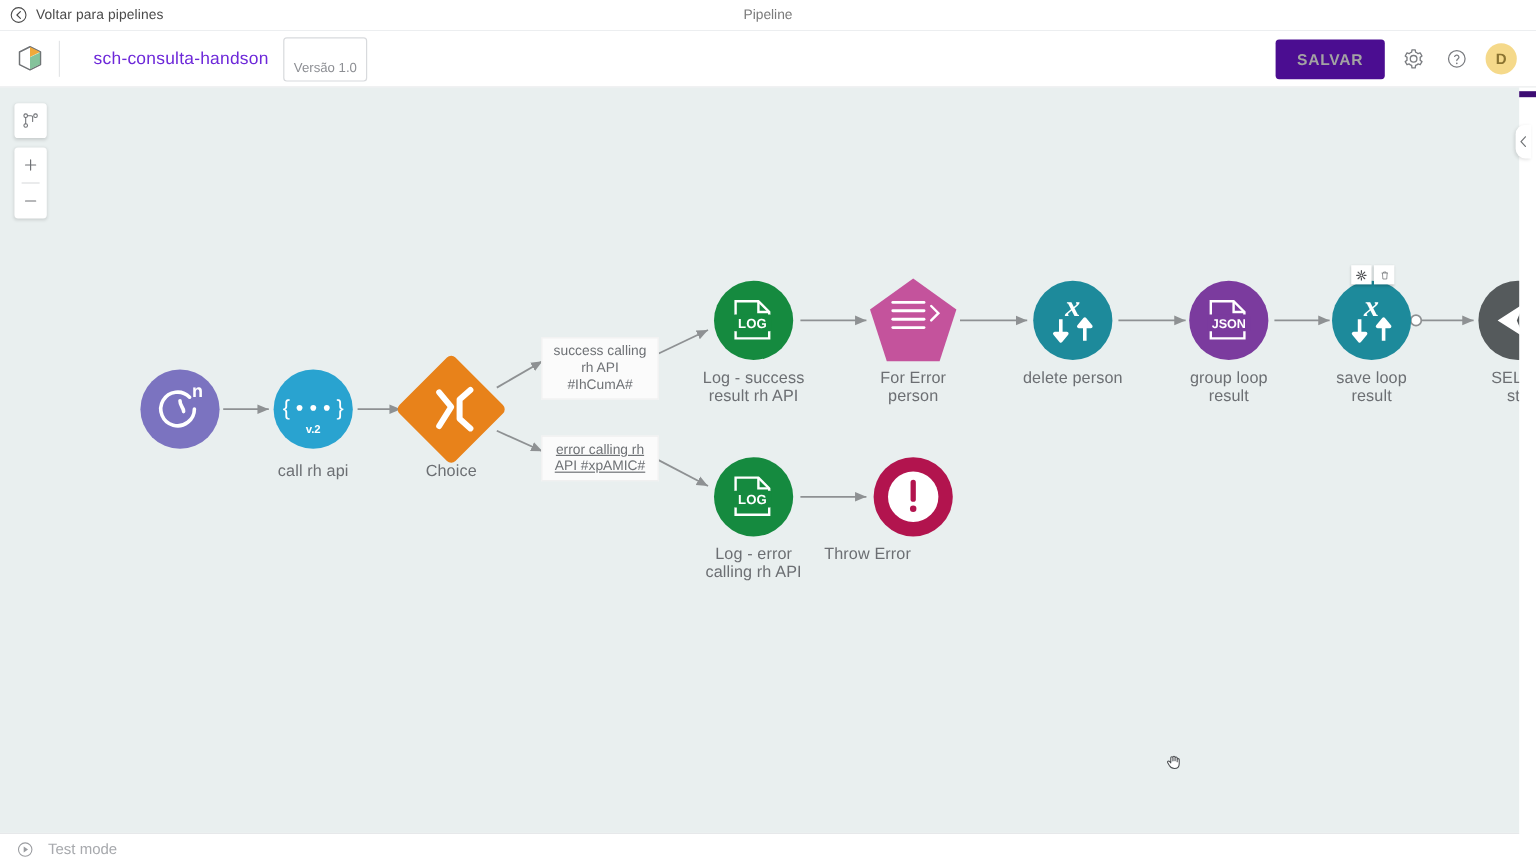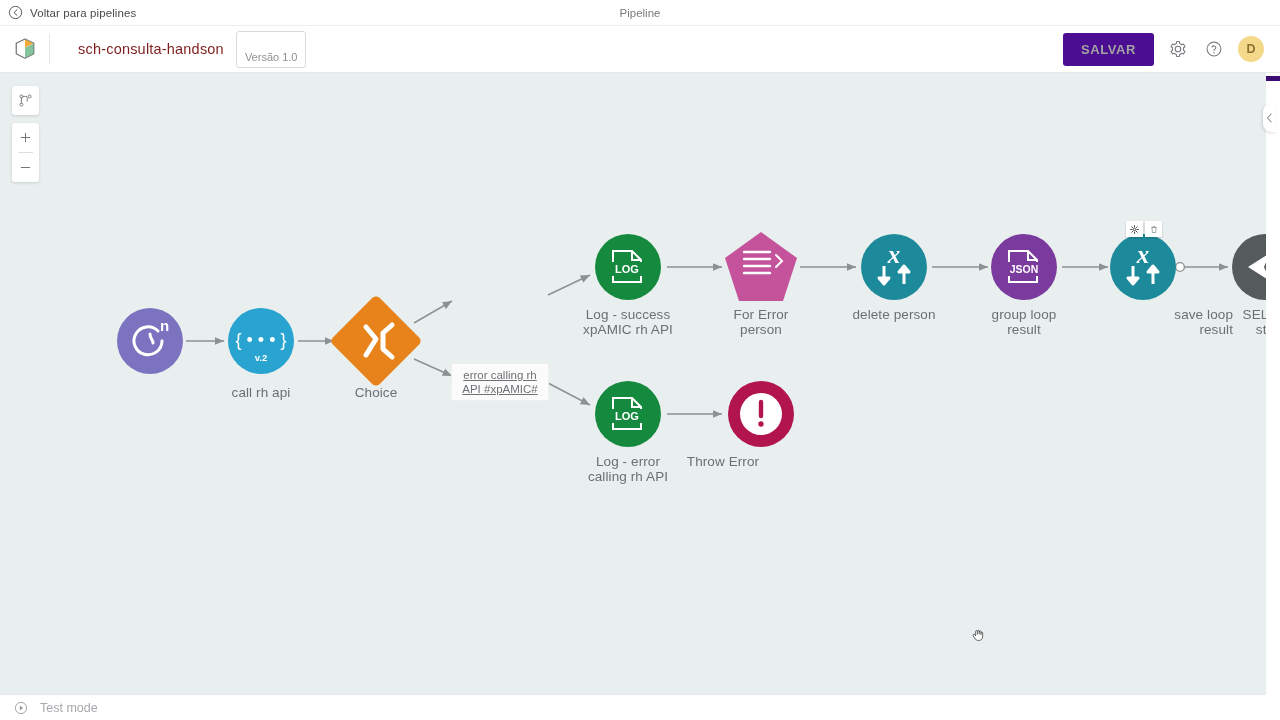--- a/index.html
+++ b/index.html
@@ -43,21 +43,21 @@
   
   .app-header {
     position: absolute; left: 0; top: 26px; width: 1280px; height: 47px;
     background: #ffffff;
     border-bottom: 1px solid #e6e8ea;
     display: flex; align-items: center;
   }
   .logo-box { width: 49px; display: flex; align-items: center; justify-content: center; }
   .hdr-div { width: 1px; height: 30px; background: #e3e5e7; }
   .pipe-name {
-    margin-left: 28px; font-size: 14.5px; color: #7f1d1d; letter-spacing: .2px;
+    margin-left: 28px; font-size: 14.5px; color: #6d28d9; letter-spacing: .2px;
   }
   .version-chip {
     margin-left: 12px; padding: 20px 8px 4px;
     border: 1px solid #d8dadd; border-radius: 3px;
     font-size: 11px; color: #8d8f94; line-height: 1;
   }
   .hdr-right {
     margin-left: auto; display: flex; align-items: center; gap: 12px;
     padding-right: 16px;
   }
@@ -359,34 +359,37 @@
       <div class="node-tool">
         <svg width="8" height="9" viewBox="0 0 24 24">
           <path d="M4 6h16M9 6V3.5h6V6M6 6l1.2 15h9.6L18 6" fill="none" stroke="#6a6d70" stroke-width="1.8" stroke-linejoin="round"></path>
         </svg>
       </div>
     </div>
 
     <div class="nlabel wide" style="left:261px; top:312px;">call rh api</div>
     <div class="nlabel wide" style="left:376px; top:312px;">Choice</div>
     <div class="nlabel wide" style="left:628px; top:234px;">Log - success
-xpAMIC rh API</div>
+result rh API</div>
     <div class="nlabel wide" style="left:761px; top:234px;">For Error
 person</div>
     <div class="nlabel wide" style="left:894px; top:234px;">delete person</div>
     <div class="nlabel wide" style="left:1024px; top:234px;">group loop
 result</div>
-    <div class="nlabel wide" style="left:1143px; top:234px;text-align:right;">save loop
+    <div class="nlabel wide" style="left:1143px; top:234px;">save loop
 result</div>
     <div class="nlabel wide" style="left:1265px; top:234px;">SELEC
 sta</div>
     <div class="nlabel wide" style="left:628px; top:381px;">Log - error
 calling rh API</div>
     <div class="nlabel wide" style="left:723px; top:381px;">Throw Error</div>
 
+    <div class="elabel" style="left:500px; top:208px; width:98px;">success calling
+rh API
+#IhCumA#</div>
     <div class="elabel" style="left:500px; top:290px; width:98px;text-decoration:underline;">error calling rh
 API #xpAMIC#</div>
 
     <div class="panel-handle">
       <svg width="7" height="10" viewBox="0 0 8 12">
         <path d="M6 1.2 L1.6 6 L6 10.8" fill="none" stroke="#6f7275" stroke-width="1.2" stroke-linecap="round" stroke-linejoin="round"></path>
       </svg>
     </div>
 
     <svg class="cursor-grab" viewBox="0 0 24 24">

